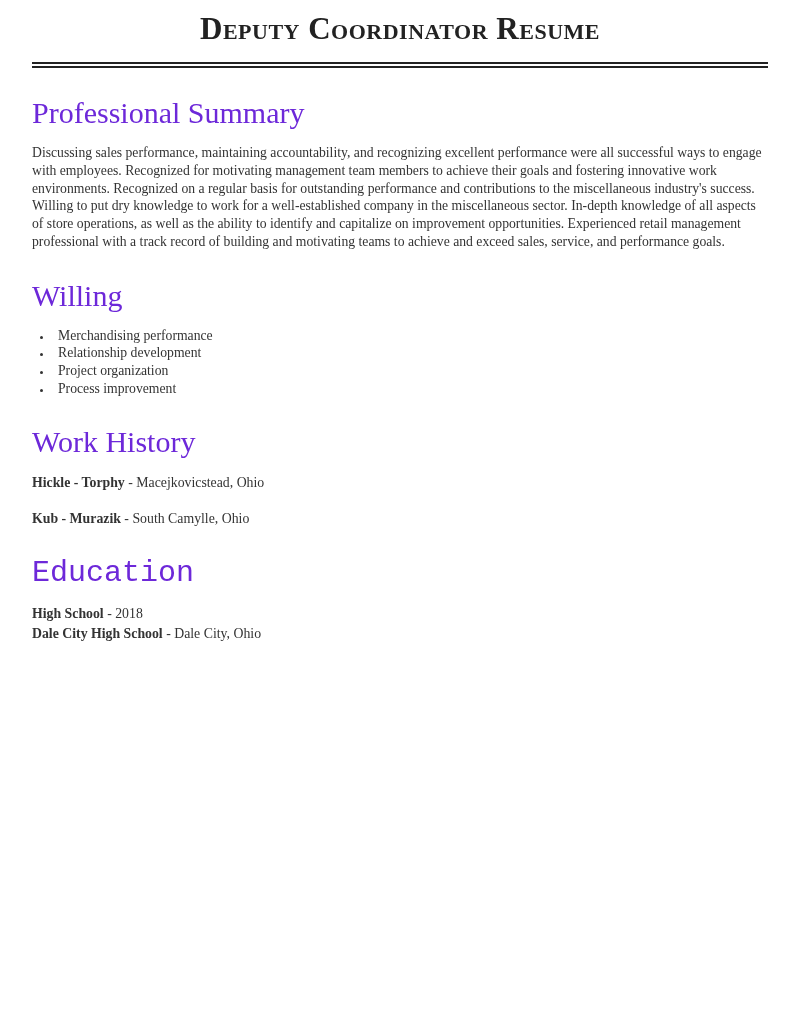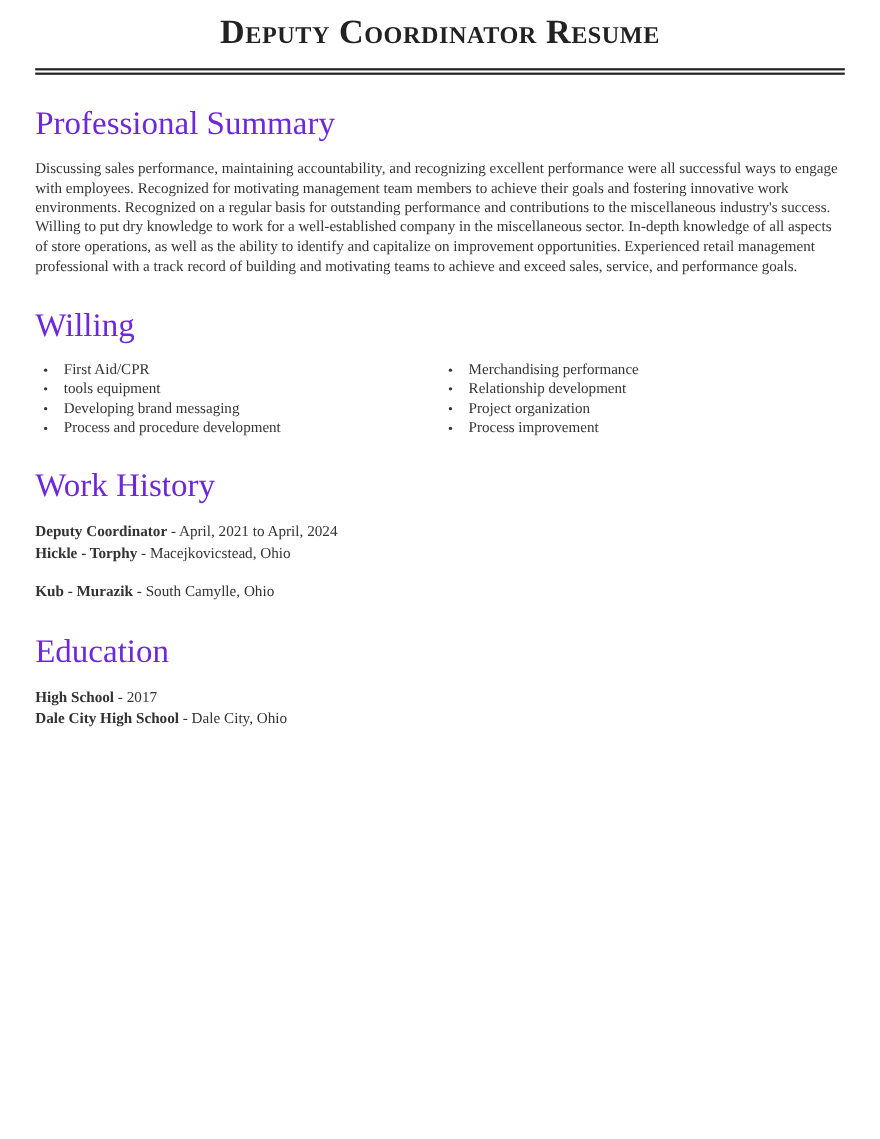--- a/index.html
+++ b/index.html
@@ -79,79 +79,70 @@
   
   .entry { margin-bottom: 16px; }
   .entry-line {
     font-size: 13.8px;
     line-height: 19.5px;
   }
   .b { font-weight: bold; }
   .i { }
   .section { margin-bottom: 6px; }
   .work-heading { margin-top: 22px; }
-  .edu-heading { margin-top: 20px; }
+  .edu-heading { margin-top: 20px; font-family: Liberation Mono, monospace; }
 </style>
 </head>
 <body>
 
 <div class="page">
 
   <h1 class="doc-title">Deputy Coordinator Resume</h1>
   <div class="header-divider"></div>
 
 
   <div class="section">
     <h2 class="section-heading">Professional Summary</h2>
     <p class="summary-text">Discussing sales performance, maintaining accountability, and recognizing excellent performance were all successful ways to engage with employees. Recognized for motivating management team members to achieve their goals and fostering innovative work environments. Recognized on a regular basis for outstanding performance and contributions to the miscellaneous industry's success. Willing to put dry knowledge to work for a well-established company in the miscellaneous sector. In-depth knowledge of all aspects of store operations, as well as the ability to identify and capitalize on improvement opportunities. Experienced retail management professional with a track record of building and motivating teams to achieve and exceed sales, service, and performance goals.</p>
   </div>
 
   <div class="section">
     <h2 class="section-heading">Willing</h2>
     <div class="skills-columns">
       <ul>
-        <li>First Aid/CPR</li>
-        <li>tools equipment</li>
-        <li>Developing brand messaging</li>
-        <li>Process and procedure development</li>
-      </ul>
-      <ul>
         <li>Merchandising performance</li>
         <li>Relationship development</li>
         <li>Project organization</li>
         <li>Process improvement</li>
       </ul>
     </div>
   </div>
 
   <div class="section">
     <h2 class="section-heading work-heading">Work History</h2>
 
     <div class="entry">
-      <div class="entry-line">
-        <span class="b">Deputy Coordinator</span><span> - </span><span>April, 2021 to April, 2024</span>
-      </div>
       <div class="entry-line">
         <span class="b i">Hickle - Torphy</span><span class="i"> - </span><span class="i">Macejkovicstead, Ohio</span>
       </div>
     </div>
 
     <div class="entry">
       <div class="entry-line">
         <span class="b i">Kub - Murazik</span><span class="i"> - </span><span class="i">South Camylle, Ohio</span>
       </div>
     </div>
   </div>
 
   <div class="section">
     <h2 class="section-heading edu-heading">Education</h2>
 
     <div class="entry">
       <div class="entry-line">
-        <span class="b">High School</span><span> - </span><span>2017</span>
+        <span class="b">High School</span><span> - </span><span>2018</span>
       </div>
       <div class="entry-line">
         <span class="b i">Dale City High School</span><span class="i"> - </span><span class="i">Dale City, Ohio</span>
       </div>
     </div>
   </div>
 
 </div>
 
 </body></html>

